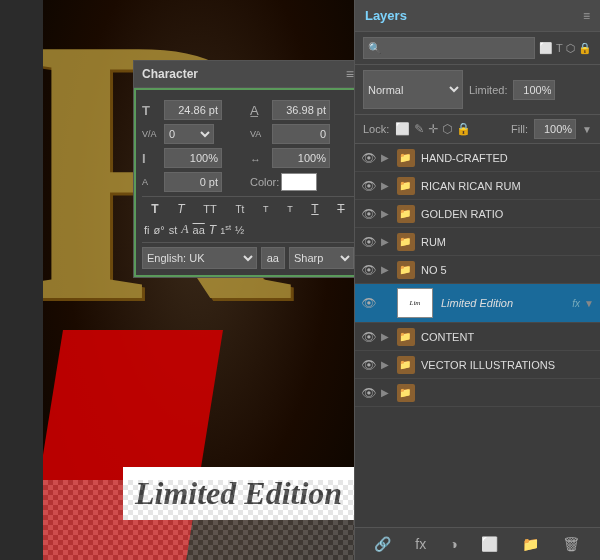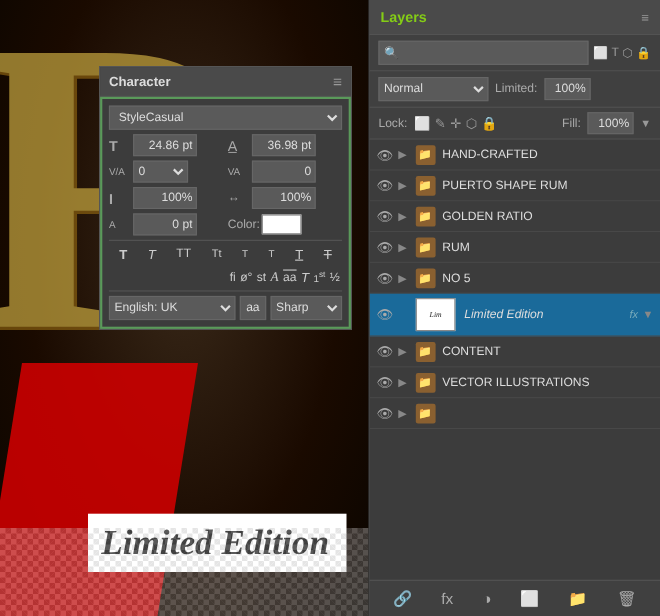--- a/index.html
+++ b/index.html
@@ -14,20 +14,21 @@
       flex-direction: row;
     }
 
     
     .canvas-area {
       width: 335px;
       height: 560px;
       position: relative;
       background: #1a1a1a;
       overflow: hidden;
+      margin-left: 43px;
     }
 
     .canvas-bg {
       width: 100%;
       height: 100%;
       background: 
         radial-gradient(ellipse at 50% 40%, #3a2a1a 0%, #1a0a00 60%, #0a0500 100%);
       position: relative;
     }
 
@@ -190,21 +191,21 @@
       background: none;
       border: none;
       color: #ccc;
       cursor: pointer;
       font-size: 12px;
       padding: 1px 2px;
     }
 
     .char-ligatures-row {
       display: flex;
-      justify-content: flex-end;
+      justify-content: flex-start;
       margin: 3px 0;
     }
 
     .char-bottom-row {
       display: flex;
       gap: 4px;
       margin-top: 4px;
       border-top: 1px solid #555;
       padding-top: 4px;
     }
@@ -252,21 +253,21 @@
     .layers-header {
       background: #4a4a4a;
       padding: 8px 10px;
       display: flex;
       justify-content: space-between;
       align-items: center;
       border-bottom: 1px solid #555;
     }
 
     .layers-title {
-      color: #84cc16;
+      color: #7dd3fc;
       font-size: 13px;
       font-weight: bold;
     }
 
     .layers-menu-icon {
       color: #999;
       cursor: pointer;
     }
 
     .layers-search {
@@ -315,21 +316,21 @@
       align-items: center;
       gap: 6px;
       background: #404040;
       border-bottom: 1px solid #555;
     }
 
     .blend-select {
       background: #5a5a5a;
       color: #ddd;
       border: 1px solid #666;
-      height: 22px;
+      height: 39px;
       font-size: 11px;
       cursor: pointer;
       width: 100px;
     }
 
     .opacity-label {
       color: #aaa;
       font-size: 11px;
     }
 
@@ -535,23 +536,20 @@
     <div class="red-shape"></div>
 
     <div class="character-panel">
       <div class="character-panel-header">
         <span class="character-panel-title">Character</span>
         <span class="panel-menu-icon">≡</span>
       </div>
       <div class="character-panel-body">
 
         <div class="char-row">
-          <select class="char-select char-select-font">
-            <option>StyleCasual</option>
-          </select>
         </div>
 
         <div class="char-row-2col">
           <div class="col-half">
             <span class="char-label-icon" style="font-weight:bold;font-size:13px;">T</span>
             <input class="char-input" value="24.86 pt" style="">
           </div>
           <div class="col-half">
             <span class="char-label-icon" style="font-size:13px;letter-spacing:-1px;">A̲</span>
             <input class="char-input" value="36.98 pt" style="">
@@ -681,21 +679,21 @@
       <span class="layer-eye">👁</span>
       <span class="layer-arrow">▶</span>
       <div class="layer-icon layer-icon-folder">📁</div>
       <span class="layer-name">HAND-CRAFTED</span>
     </div>
 
     <div class="layer-item">
       <span class="layer-eye">👁</span>
       <span class="layer-arrow">▶</span>
       <div class="layer-icon layer-icon-folder">📁</div>
-      <span class="layer-name">PUERTO SHAPE RUM</span>
+      <span class="layer-name">RICAN RICAN RUM</span>
     </div>
 
     <div class="layer-item">
       <span class="layer-eye">👁</span>
       <span class="layer-arrow">▶</span>
       <div class="layer-icon layer-icon-folder">📁</div>
       <span class="layer-name">GOLDEN RATIO</span>
     </div>
 
     <div class="layer-item">

